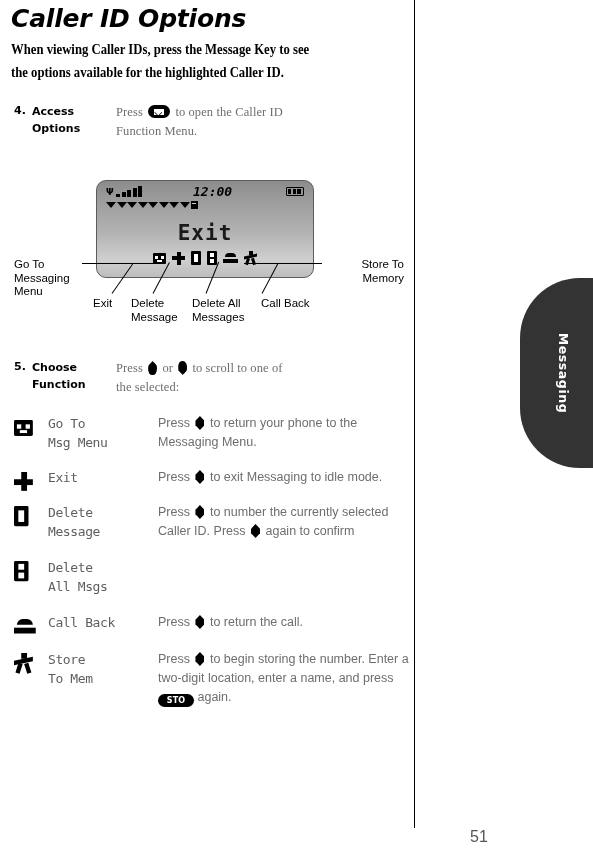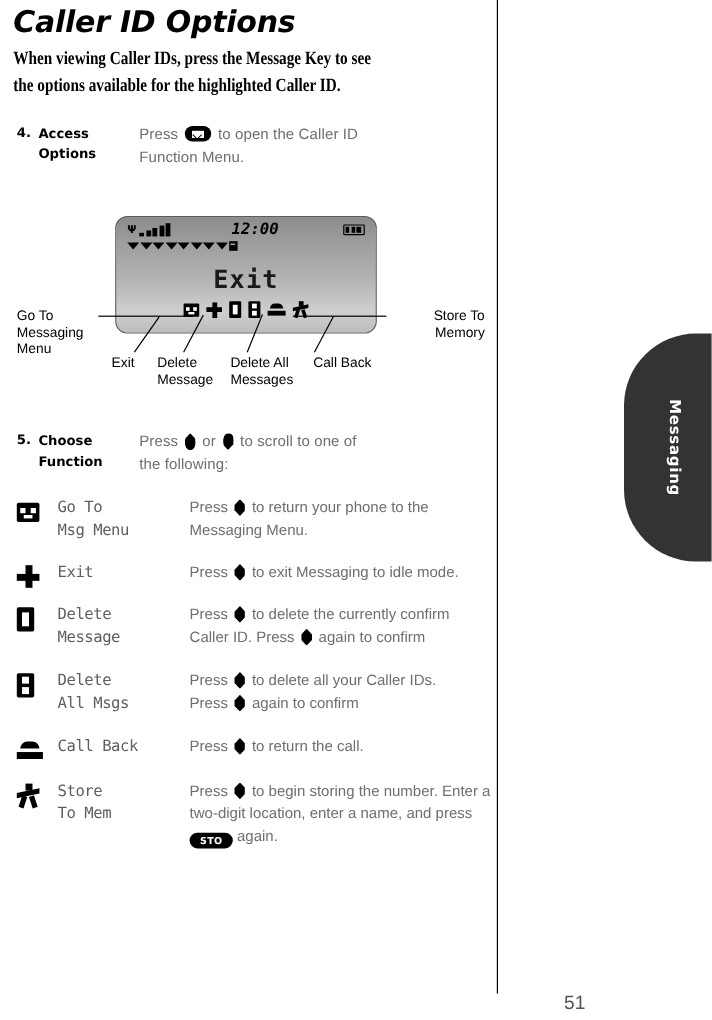--- a/index.html
+++ b/index.html
@@ -71,21 +71,21 @@
   }
   .step-name {
     font-family: "DejaVu Sans", sans-serif;
     font-weight: bold;
     font-size: 11px;
     width: 84px;
     flex: none;
     line-height: 17px;
   }
   .step-body {
-    font-family: Liberation Sans, sans-serif;
+    font-family: Liberation Serif, serif;
     font-size: 12.5px;
     line-height: 19px;
     color: #6e6e6e;
     letter-spacing: 0.1px;
   }
 
   #step4 { left: 14px; top: 103px; width: 380px; }
   #step4 .step-body { width: 250px; }
   #step5 { left: 14px; top: 359px; width: 380px; }
   #step5 .step-body { width: 250px; }
@@ -465,21 +465,21 @@
   <div class="step-name">
     <div>Choose</div>
     <div>Function</div>
   </div>
   <div class="step-body">
     <span>Press</span>
     <span class="key-up"></span>
     <span>or</span>
     <span class="key-dn"></span>
     <span>to scroll to one of</span>
-    <div>the following:</div>
+    <div>the selected:</div>
   </div>
 </div>
 
 <div class="fn-row" style="top:414px;">
   <div class="fn-ico">
     <span class="pico msgmenu"><i></i></span>
   </div>
   <div class="fn-label">
     <div>Go To</div>
     <div>Msg Menu</div>
@@ -510,46 +510,36 @@
   <div class="fn-ico">
     <span class="pico delmsg"></span>
   </div>
   <div class="fn-label">
     <div>Delete</div>
     <div>Message</div>
   </div>
   <div class="fn-desc">
     <span>Press</span>
     <span class="key-ud"></span>
-    <span>to delete the currently confirm</span>
+    <span>to number the currently selected</span>
     <div>
       <span>Caller ID. Press</span>
       <span class="key-ud"></span>
       <span>again to confirm</span>
     </div>
   </div>
 </div>
 
 <div class="fn-row" style="top:558px;">
   <div class="fn-ico">
     <span class="pico delall"></span>
   </div>
   <div class="fn-label">
     <div>Delete</div>
     <div>All Msgs</div>
-  </div>
-  <div class="fn-desc">
-    <span>Press</span>
-    <span class="key-ud"></span>
-    <span>to delete all your Caller IDs.</span>
-    <div>
-      <span>Press</span>
-      <span class="key-ud"></span>
-      <span>again to confirm</span>
-    </div>
   </div>
 </div>
 
 <div class="fn-row" style="top:613px;">
   <div class="fn-ico">
     <span class="pico callback"></span>
   </div>
   <div class="fn-label">
     <div>Call Back</div>
   </div>

